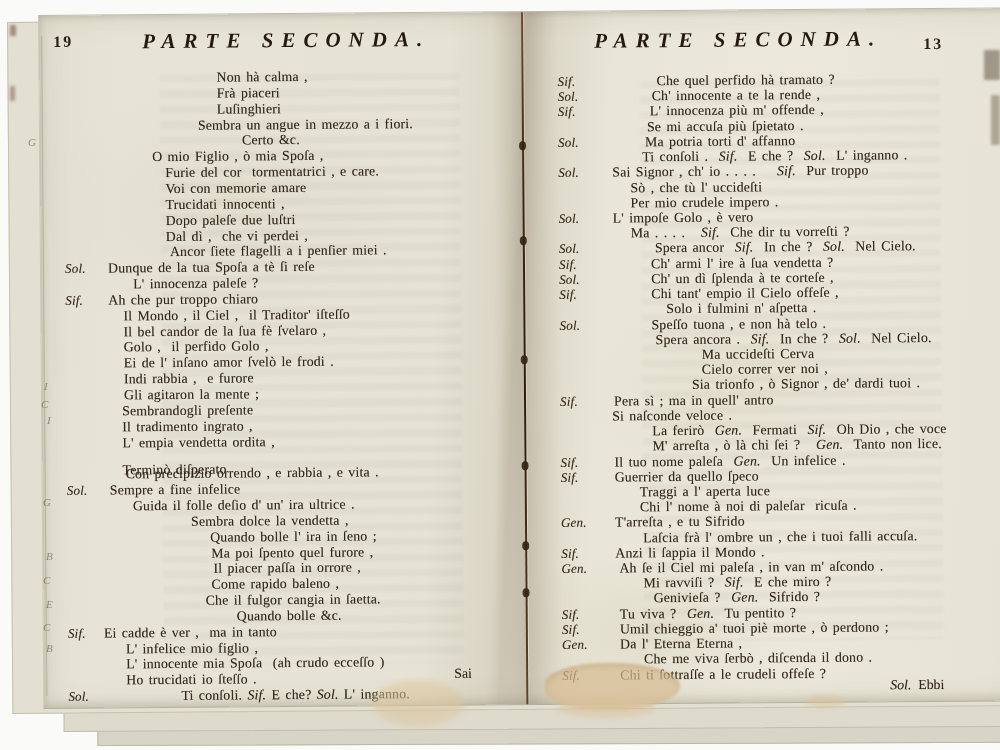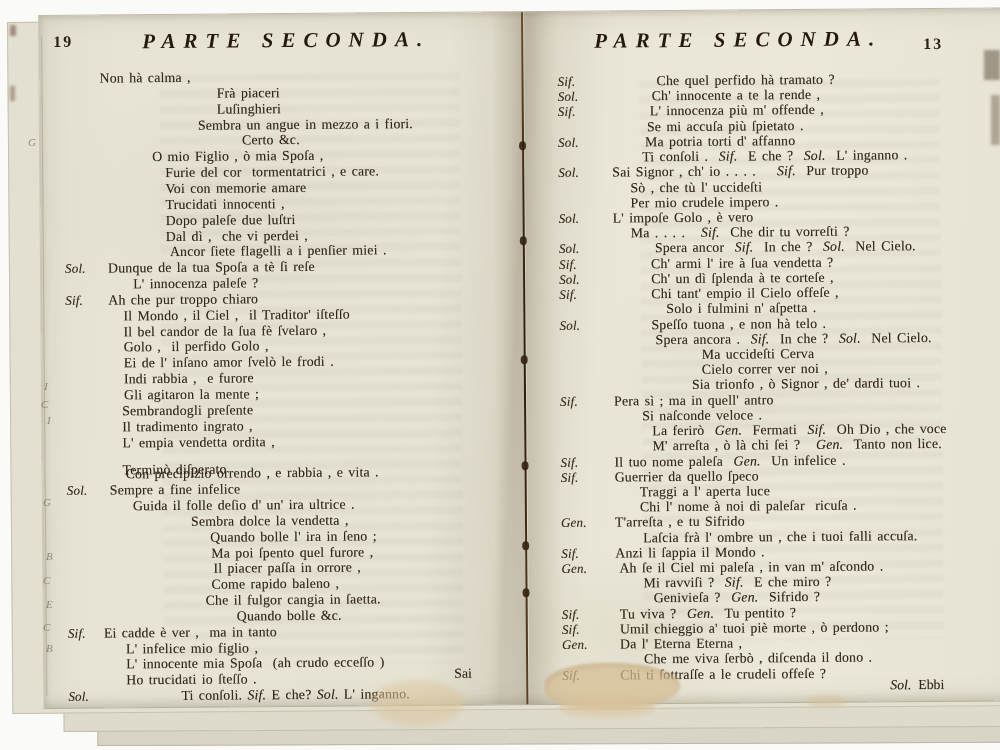--- a/index.html
+++ b/index.html
@@ -111,21 +111,21 @@
   <div class="stitch" style="top:449px"></div>
   <div class="stitch" style="top:529px"></div>
   <div class="stitch" style="top:576px"></div>
 
   <div class="running-head" style="left:0;top:12px;width:470px">
     <span class="page-num" style="left:14px;top:5px">19</span>
     <span class="head-title" style="left:92px;top:2px;width:310px">PARTE SECONDA.</span>
   </div>
 
   <div class="lines lines-left" style="left:60px;top:55px;width:410px;height:640px">
-      <div class="tline" style="top: 0px;"><span class="vtxt" style="">Non hà calma ,</span></div>
+      <div class="tline" style="top: 0px;"><span class="vtxt" style="margin-left: 117px;">Non hà calma ,</span></div>
       <div class="tline" style="top: 15.85px;"><span class="vtxt" style="margin-left: 117px;">Frà piaceri</span></div>
       <div class="tline" style="top: 31.7px;"><span class="vtxt" style="margin-left: 117px;">Luſinghieri</span></div>
       <div class="tline" style="top: 47.55px;"><span class="vtxt" style="margin-left: 98px;">Sembra un angue in mezzo a i fiori.</span></div>
       <div class="tline" style="top: 63.4px;"><span class="vtxt" style="margin-left: 142px;">Certo &amp;c.</span></div>
       <div class="tline" style="top: 79.25px;"><span class="vtxt" style="margin-left: 52px;">O mio Figlio , ò mia Spoſa ,</span></div>
       <div class="tline" style="top: 95.1px;"><span class="vtxt" style="margin-left: 65px;">Furie del cor  tormentatrici , e care.</span></div>
       <div class="tline" style="top: 110.95px;"><span class="vtxt" style="margin-left: 65px;">Voi con memorie amare</span></div>
       <div class="tline" style="top: 126.8px;"><span class="vtxt" style="margin-left: 65px;">Trucidati innocenti ,</span></div>
       <div class="tline" style="top: 142.65px;"><span class="vtxt" style="margin-left: 65px;">Dopo paleſe due luſtri</span></div>
       <div class="tline" style="top: 158.5px;"><span class="vtxt" style="margin-left: 65px;">Dal dì ,  che vi perdei ,</span></div>
@@ -183,21 +183,21 @@
       <div class="tline" style="top: 182.64px;"><span class="spk">Sif.</span><span class="vtxt" style="margin-left: 40px;">Ch' armi l' ire à ſua vendetta ?</span></div>
       <div class="tline" style="top: 197.86px;"><span class="spk">Sol.</span><span class="vtxt" style="margin-left: 40px;">Ch' un dì ſplenda à te corteſe ,</span></div>
       <div class="tline" style="top: 213.08px;"><span class="spk">Sif.</span><span class="vtxt" style="margin-left: 40px;">Chi tant' empio il Cielo offeſe ,</span></div>
       <div class="tline" style="top: 228.3px;"><span class="vtxt" style="margin-left: 55px;">Solo i fulmini n' aſpetta .</span></div>
       <div class="tline" style="top: 243.52px;"><span class="spk">Sol.</span><span class="vtxt" style="margin-left: 40px;">Speſſo tuona , e non hà telo .</span></div>
       <div class="tline" style="top: 258.74px;"><span class="vtxt" style="margin-left: 44px;">Spera ancora .  <i class="isp">Sif.</i>  In che ?  <i class="isp">Sol.</i>  Nel Cielo.</span></div>
       <div class="tline" style="top: 273.96px;"><span class="vtxt" style="margin-left: 90px;">Ma uccideſti Cerva</span></div>
       <div class="tline" style="top: 289.18px;"><span class="vtxt" style="margin-left: 90px;">Cielo correr ver noi ,</span></div>
       <div class="tline" style="top: 304.4px;"><span class="vtxt" style="margin-left: 80px;">Sia trionfo , ò Signor , de' dardi tuoi .</span></div>
       <div class="tline" style="top: 319.62px;"><span class="spk">Sif.</span><span class="vtxt" style="margin-left: 2px;">Pera sì ; ma in quell' antro</span></div>
-      <div class="tline" style="top: 334.84px;"><span class="vtxt" style="margin-left: 30px;">Si naſconde veloce .</span></div>
+      <div class="tline" style="top: 334.84px;"><span class="vtxt" style="">Si naſconde veloce .</span></div>
       <div class="tline" style="top: 350.06px;"><span class="vtxt" style="margin-left: 40px;">La ferirò  <i class="isp">Gen.</i>  Fermati  <i class="isp">Sif.</i>  Oh Dio , che voce</span></div>
       <div class="tline" style="top: 365.28px;"><span class="vtxt" style="margin-left: 40px;">M' arreſta , ò là chi ſei ?   <i class="isp">Gen.</i>  Tanto non lice.</span></div>
       <div class="tline" style="top: 380.5px;"><span class="spk">Sif.</span><span class="vtxt" style="margin-left: 2px;">Il tuo nome paleſa  <i class="isp">Gen.</i>  Un infelice .</span></div>
       <div class="tline" style="top: 395.72px;"><span class="spk">Sif.</span><span class="vtxt" style="margin-left: 2px;">Guerrier da quello ſpeco</span></div>
       <div class="tline" style="top: 410.94px;"><span class="vtxt" style="margin-left: 27px;">Traggi a l' aperta luce</span></div>
       <div class="tline" style="top: 426.16px;"><span class="vtxt" style="margin-left: 27px;">Chi l' nome à noi di paleſar  ricuſa .</span></div>
       <div class="tline" style="top: 441.38px;"><span class="spk">Gen.</span><span class="vtxt" style="margin-left: 2px;">T'arreſta , e tu Sifrido</span></div>
       <div class="tline" style="top: 456.6px;"><span class="vtxt" style="margin-left: 30px;">Laſcia frà l' ombre un , che i tuoi falli accuſa.</span></div>
       <div class="tline" style="top: 471.82px;"><span class="spk">Sif.</span><span class="vtxt" style="margin-left: 2px;">Anzi li ſappia il Mondo .</span></div>
       <div class="tline" style="top: 487.04px;"><span class="spk">Gen.</span><span class="vtxt" style="margin-left: 6px;">Ah ſe il Ciel mi paleſa , in van m' aſcondo .</span></div>

